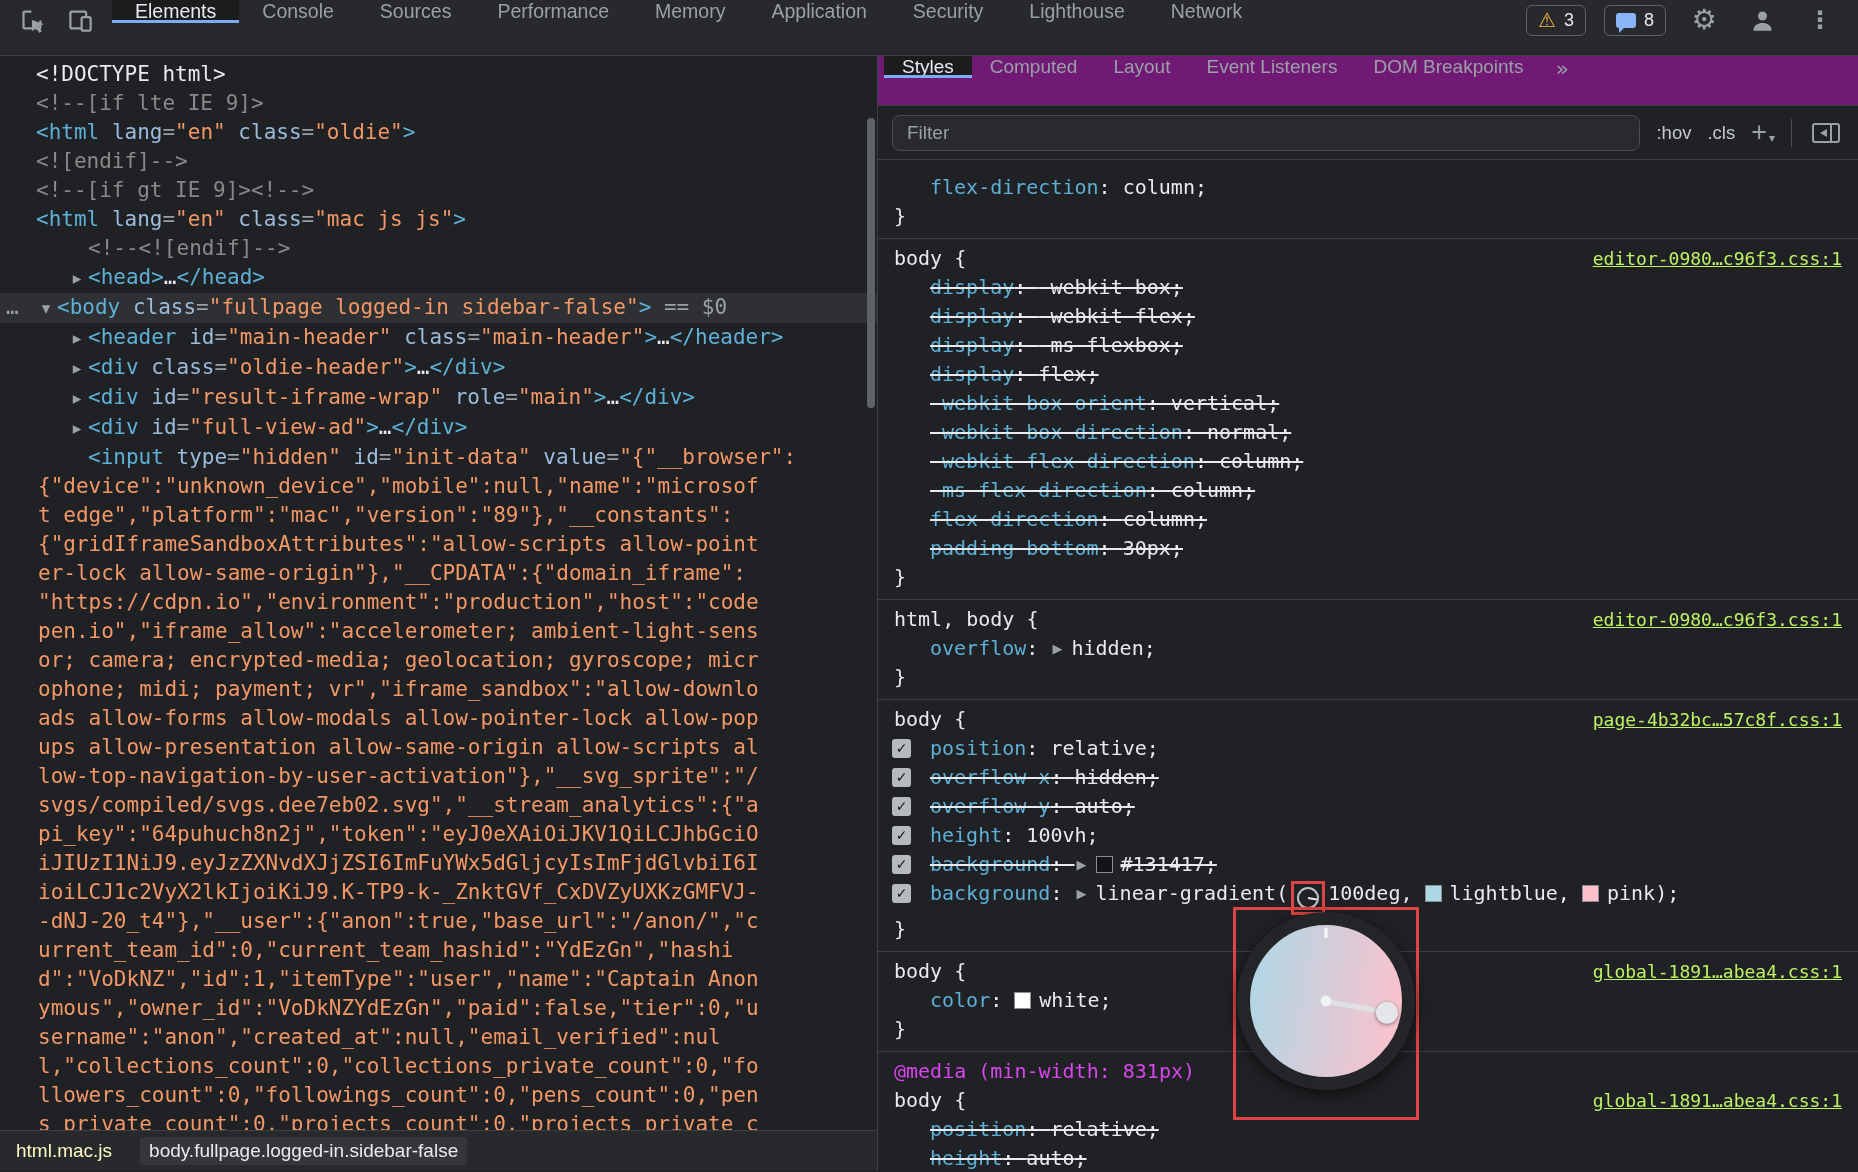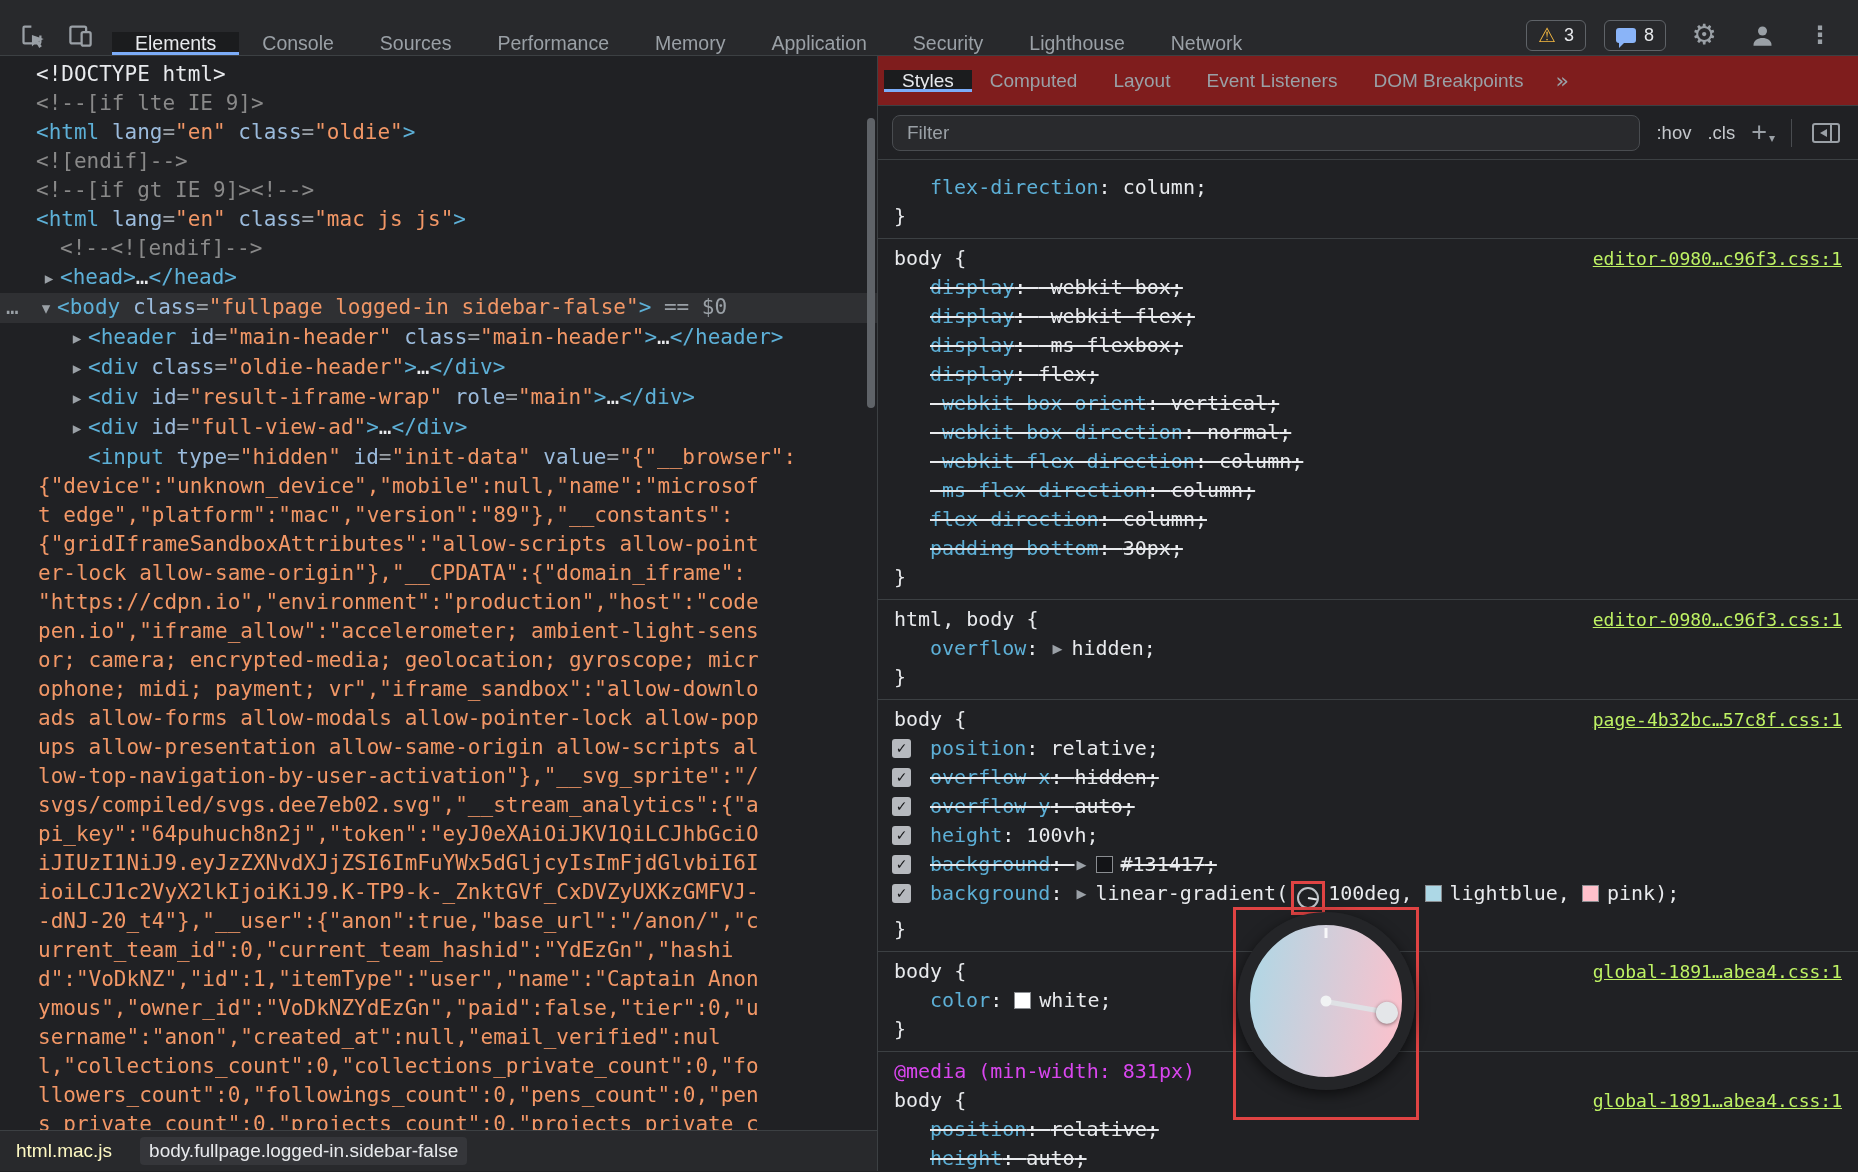--- a/index.html
+++ b/index.html
@@ -1,20 +1,20 @@
 <!DOCTYPE html>
 <html><head>
 <meta charset="utf-8">
 <style>
   *{box-sizing:border-box;margin:0;padding:0}
   html,body{width:1858px;height:1172px;overflow:hidden;background:#202124}
   body{font-family:"Liberation Sans",sans-serif;color:#e8eaed}
 
   
-  .toolbar{height:56px;background:#28292c;border-bottom:1px solid #3c4043;display:flex;align-items:flex-end}
+  .toolbar{height:56px;background:#28292c;border-bottom:1px solid #3c4043;display:flex;align-items:flex-start}
   .tb-icons{display:flex;align-items:center;gap:8px;padding:0 12px}
   .icon-btn{width:40px;height:40px;display:flex;align-items:center;justify-content:center;border-radius:4px;color:#9aa0a6}
   .tabs{display:flex;align-items:stretch}
   .tab{padding:0 23px;display:flex;align-items:center;color:#9aa0a6;font-size:19.5px;position:relative;white-space:nowrap}
   .tab.active{color:#e8eaed;background:#1b1c1e}
   .tab.active::after{content:"";position:absolute;left:0;right:0;bottom:0;height:3px;background:#7cacf8}
   .tb-right{margin-left:auto;display:flex;align-items:center;gap:18px;padding-right:18px}
   .chip{display:flex;align-items:center;gap:8px;border:1px solid #5f6368;border-radius:6px;padding:4px 11px;color:#e8eaed;font-size:18px}
   .warn-tri{color:#f5b941;font-size:20px;line-height:1;font-family:"DejaVu Sans",sans-serif}
   .bubble{width:20px;height:15px;background:#8ab4f8;border-radius:3px;position:relative;display:inline-block}
@@ -26,21 +26,21 @@
   .main{display:flex;height:1115px}
   .left-panel{width:878px;position:relative;border-right:1px solid #3c4043;background:#202124}
   .right-panel{flex:1;position:relative;background:#202124;overflow:hidden}
 
   
   .dom-tree{position:absolute;top:0;left:0;right:0;bottom:41px;overflow:hidden;padding-top:4px;
             font-family:"DejaVu Sans Mono","DejaVu Sans",monospace;font-size:21px;line-height:29px;white-space:pre}
   .code-line{position:relative;white-space:pre}
   .code-line.sel{background:rgba(255,255,255,.07)}
   .ind-d0{padding-left:36px}
-  .ind-d1{padding-left:60px}
+  .ind-d1{padding-left:88px}
   .ind-d2{padding-left:88px}
   .ind-w{padding-left:38px}
   .ind-body{padding-left:57px}
   .tree-arrow{display:inline-block;width:22px;margin-left:-22px;color:#9aa0a6;font-size:17px;text-align:center;font-family:"DejaVu Sans",sans-serif}
   .pre-ell{position:absolute;left:6px;color:#9aa0a6}
   .tk-tag{color:#5db0d7}
   .tk-att{color:#9bbbdc}
   .tk-val{color:#f29766}
   .tk-pun{color:#9aa0a6}
   .tk-com{color:#898989}
@@ -48,21 +48,21 @@
   .tk-txt{color:#e8eaed}
   .tk-gry{color:#9aa0a6}
   .v-thumb{position:absolute;right:2px;top:62px;width:8px;height:290px;background:#5f6368;border-radius:4px}
 
   .status-bar{position:absolute;left:0;right:0;bottom:0;height:41px;background:#28292c;border-top:1px solid #3c4043;
               display:flex;align-items:center;gap:28px;padding:0 16px;font-size:19px}
   .crumb{color:#fef9c3;white-space:nowrap}
   .crumb-sel{color:#e8eaed;background:#35363a;padding:3px 9px;border-radius:4px}
 
   
-  .styles-tabs{height:50px;display:flex;align-items:center;border-bottom:1px solid #3c4043;background:#7f1d1d;padding-left:6px}
+  .styles-tabs{height:50px;display:flex;align-items:flex-start;border-bottom:1px solid #3c4043;background:#701a75;padding-left:6px}
   .styles-tabs .tab{font-size:19px;padding:0 18px}
   .tab-overflow{display:flex;align-items:center;color:#9aa0a6;font-size:22px;padding:0 14px;font-family:"DejaVu Sans",sans-serif}
 
   .filter-row{height:54px;display:flex;align-items:center;gap:16px;padding:0 14px;border-bottom:1px solid #3c4043;background:#202124}
   .filter-input{flex:1;height:36px;background:#292a2d;border:1px solid #494c50;border-radius:8px;padding:0 14px;
                 color:#e8eaed;font-size:19px;font-family:"Liberation Sans",sans-serif;outline:none}
   .filter-input::placeholder{color:#9aa0a6}
   .txt-btn{color:#c4c7cb;font-size:18.5px;white-space:nowrap}
   .plus-btn{color:#9aa0a6;font-size:27px;display:flex;align-items:flex-end;gap:2px;line-height:1}
   .mini-caret{font-size:12px;color:#9aa0a6;font-family:"DejaVu Sans",sans-serif;margin-bottom:2px}

